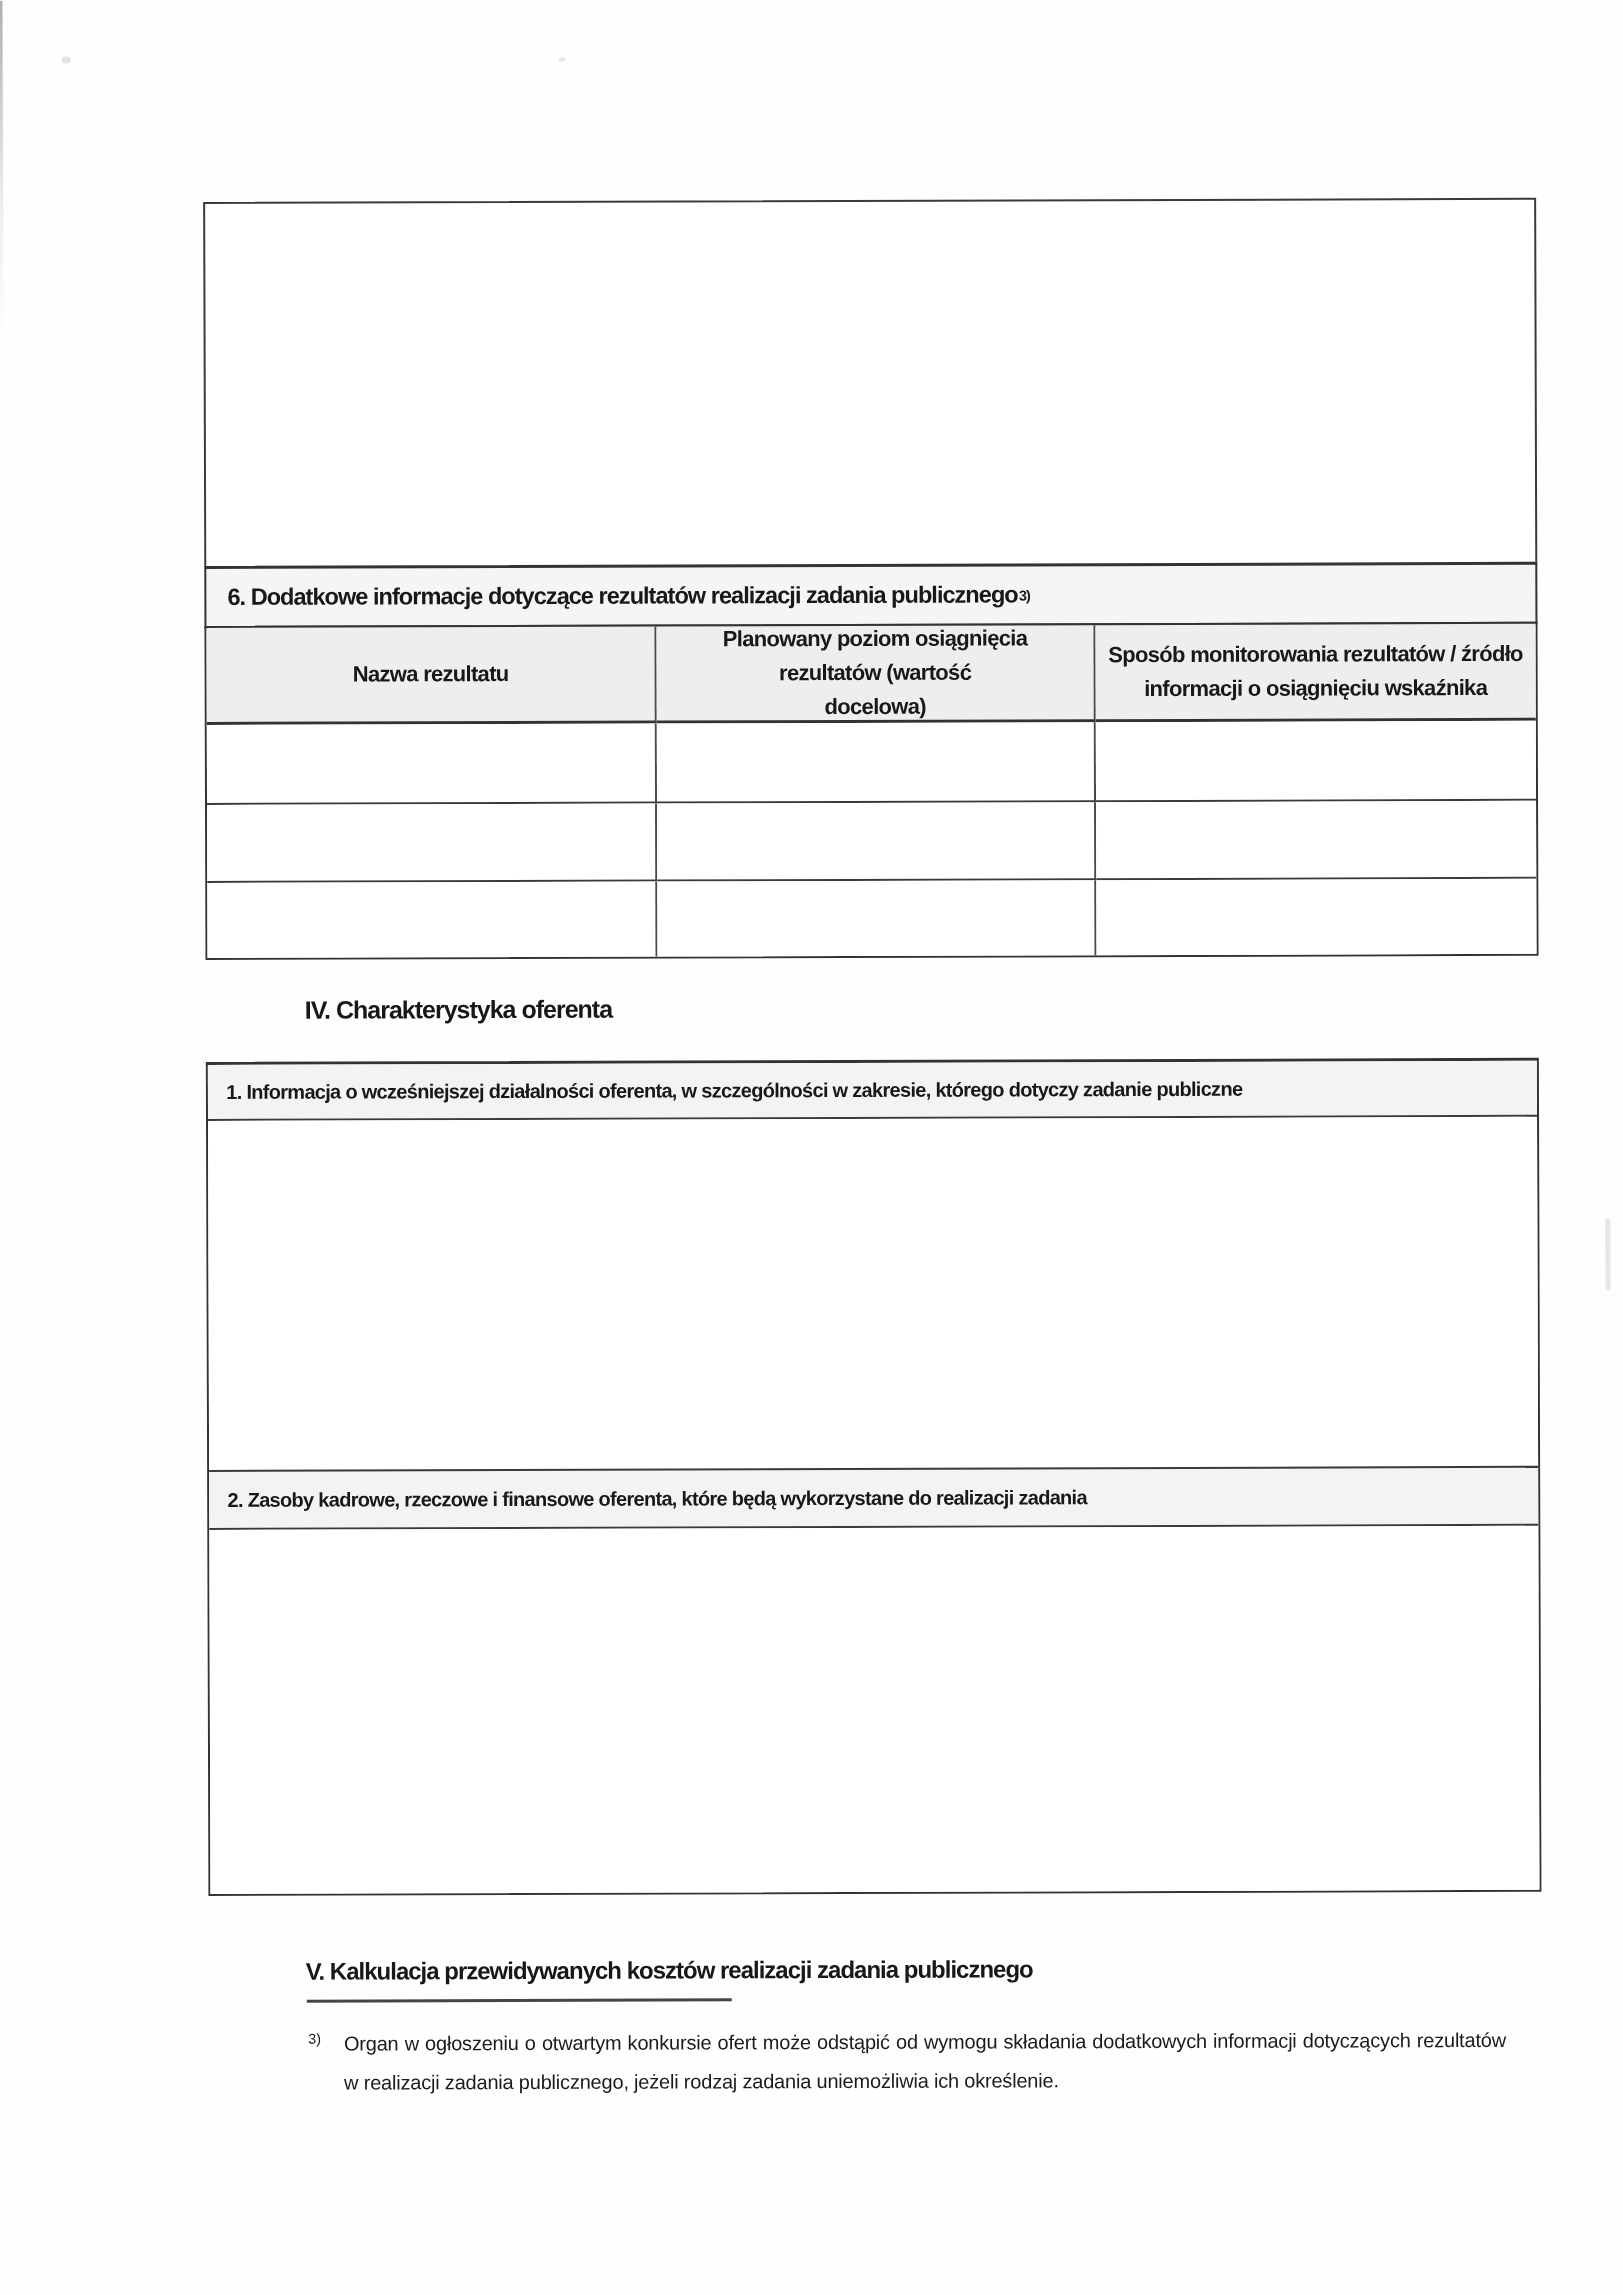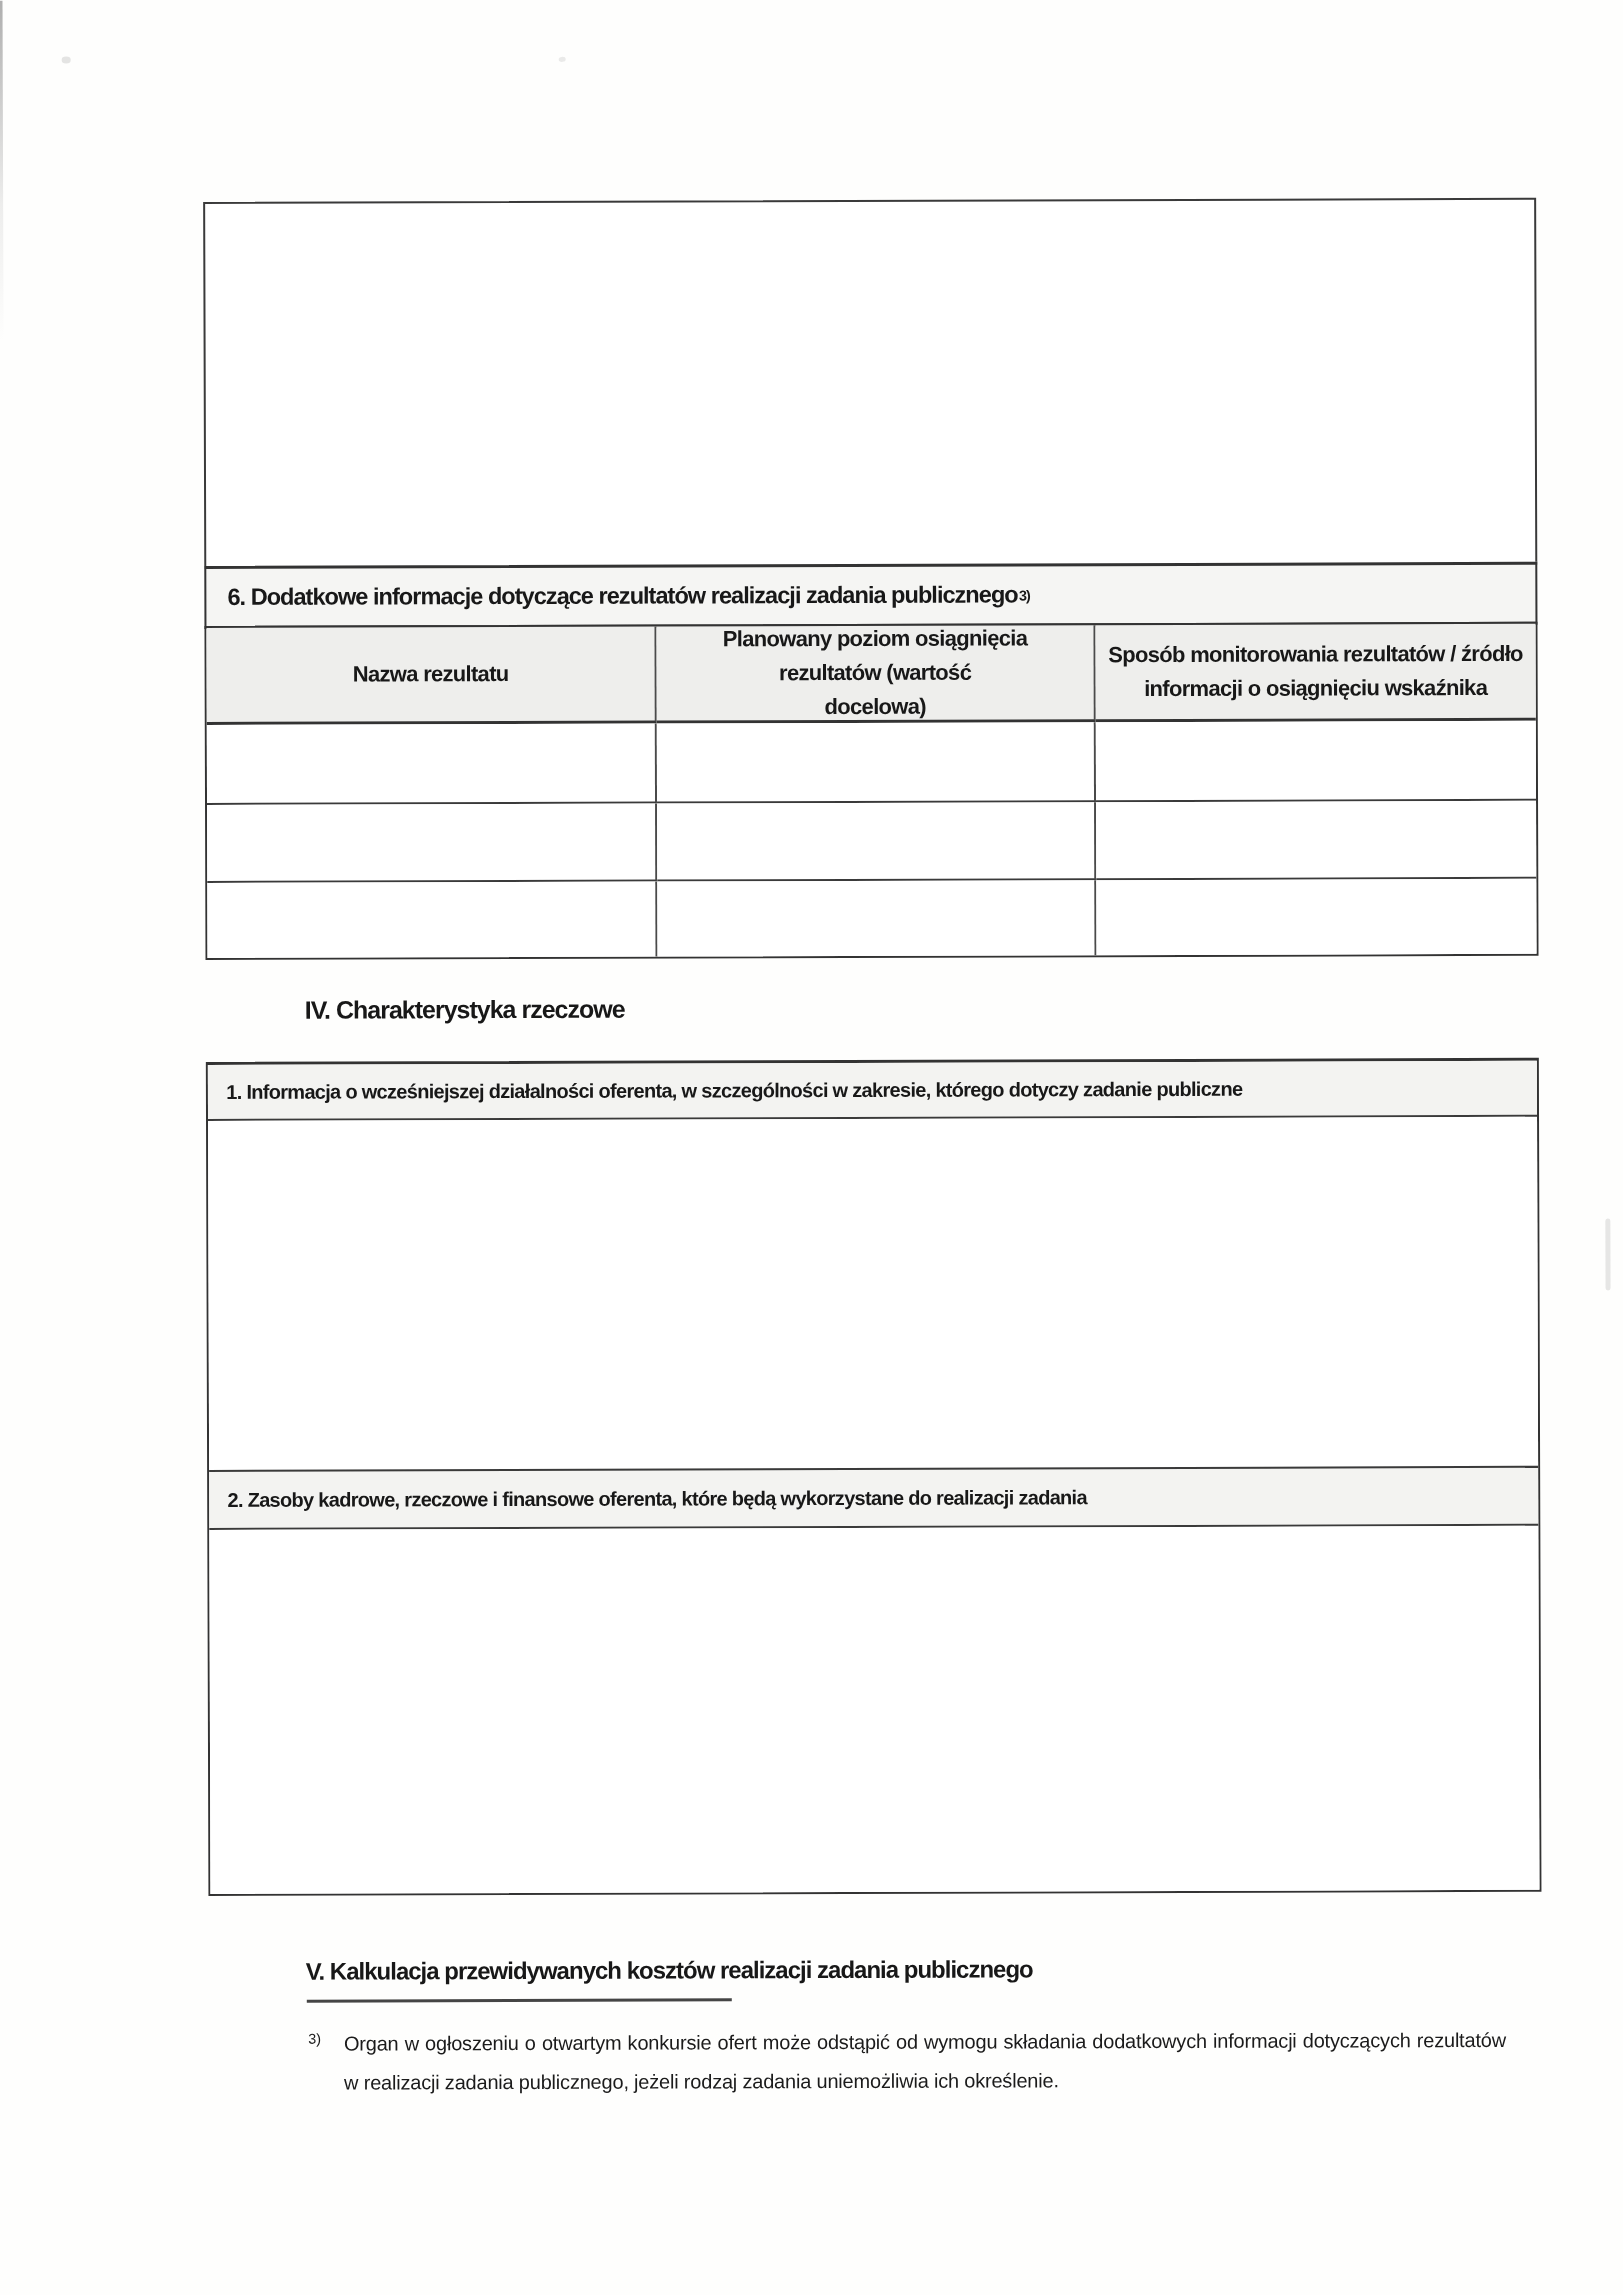--- a/index.html
+++ b/index.html
@@ -215,21 +215,21 @@
 
       <div class="cell"></div>
       <div class="cell"></div>
       <div class="cell last-col"></div>
 
       <div class="cell last-row"></div>
       <div class="cell last-row"></div>
       <div class="cell last-col last-row"></div>
     </div>
 
-    <div class="sec4-heading">IV. Charakterystyka rzeczowe</div>
+    <div class="sec4-heading">IV. Charakterystyka oferenta</div>
 
     <div class="characteristics-box">
       <div class="sub-header first">1. Informacja o wcześniejszej działalności oferenta, w szczególności w zakresie, którego dotyczy zadanie publiczne</div>
       <div class="sub-field-1"></div>
       <div class="sub-header second">2. Zasoby kadrowe, rzeczowe i finansowe oferenta, które będą wykorzystane do realizacji zadania</div>
       <div class="sub-field-2"></div>
     </div>
 
     <div class="sec5-heading">V. Kalkulacja przewidywanych kosztów realizacji zadania publicznego</div>
 

